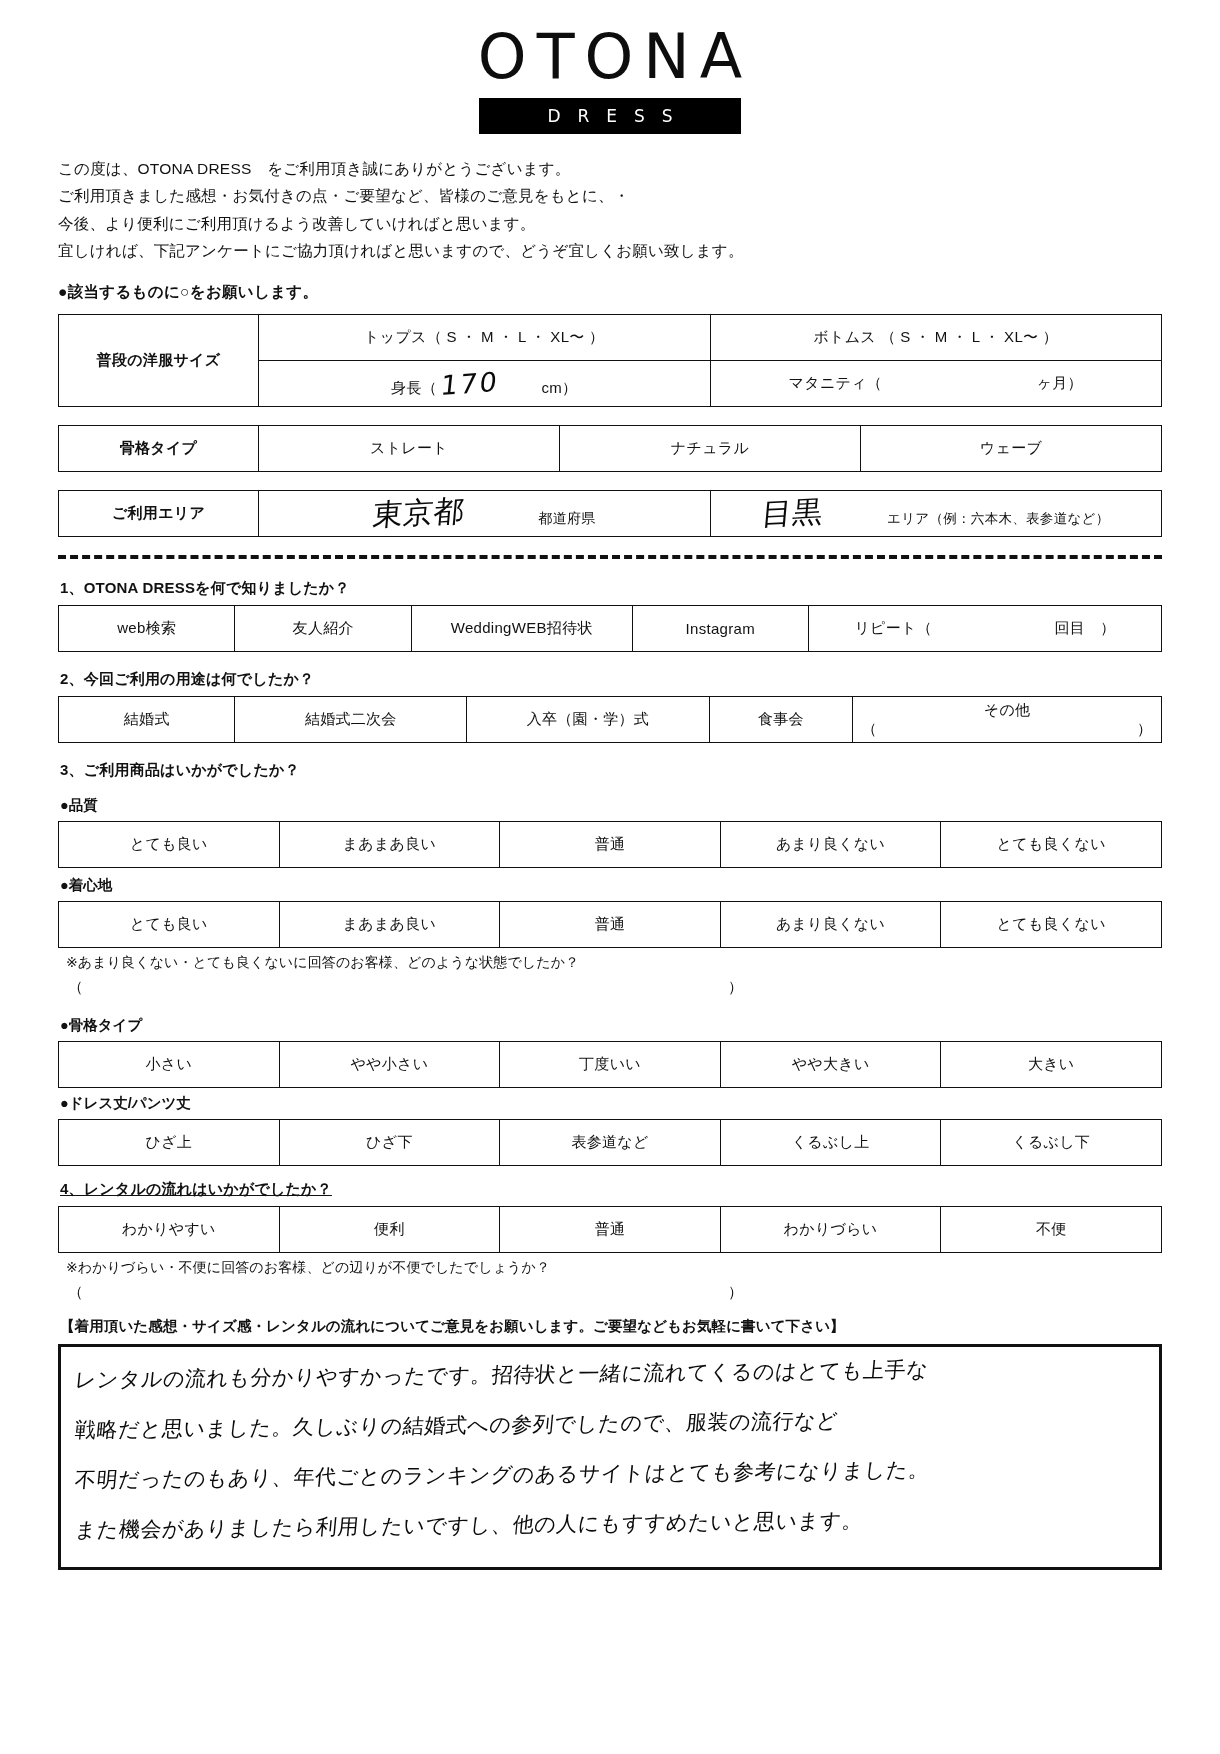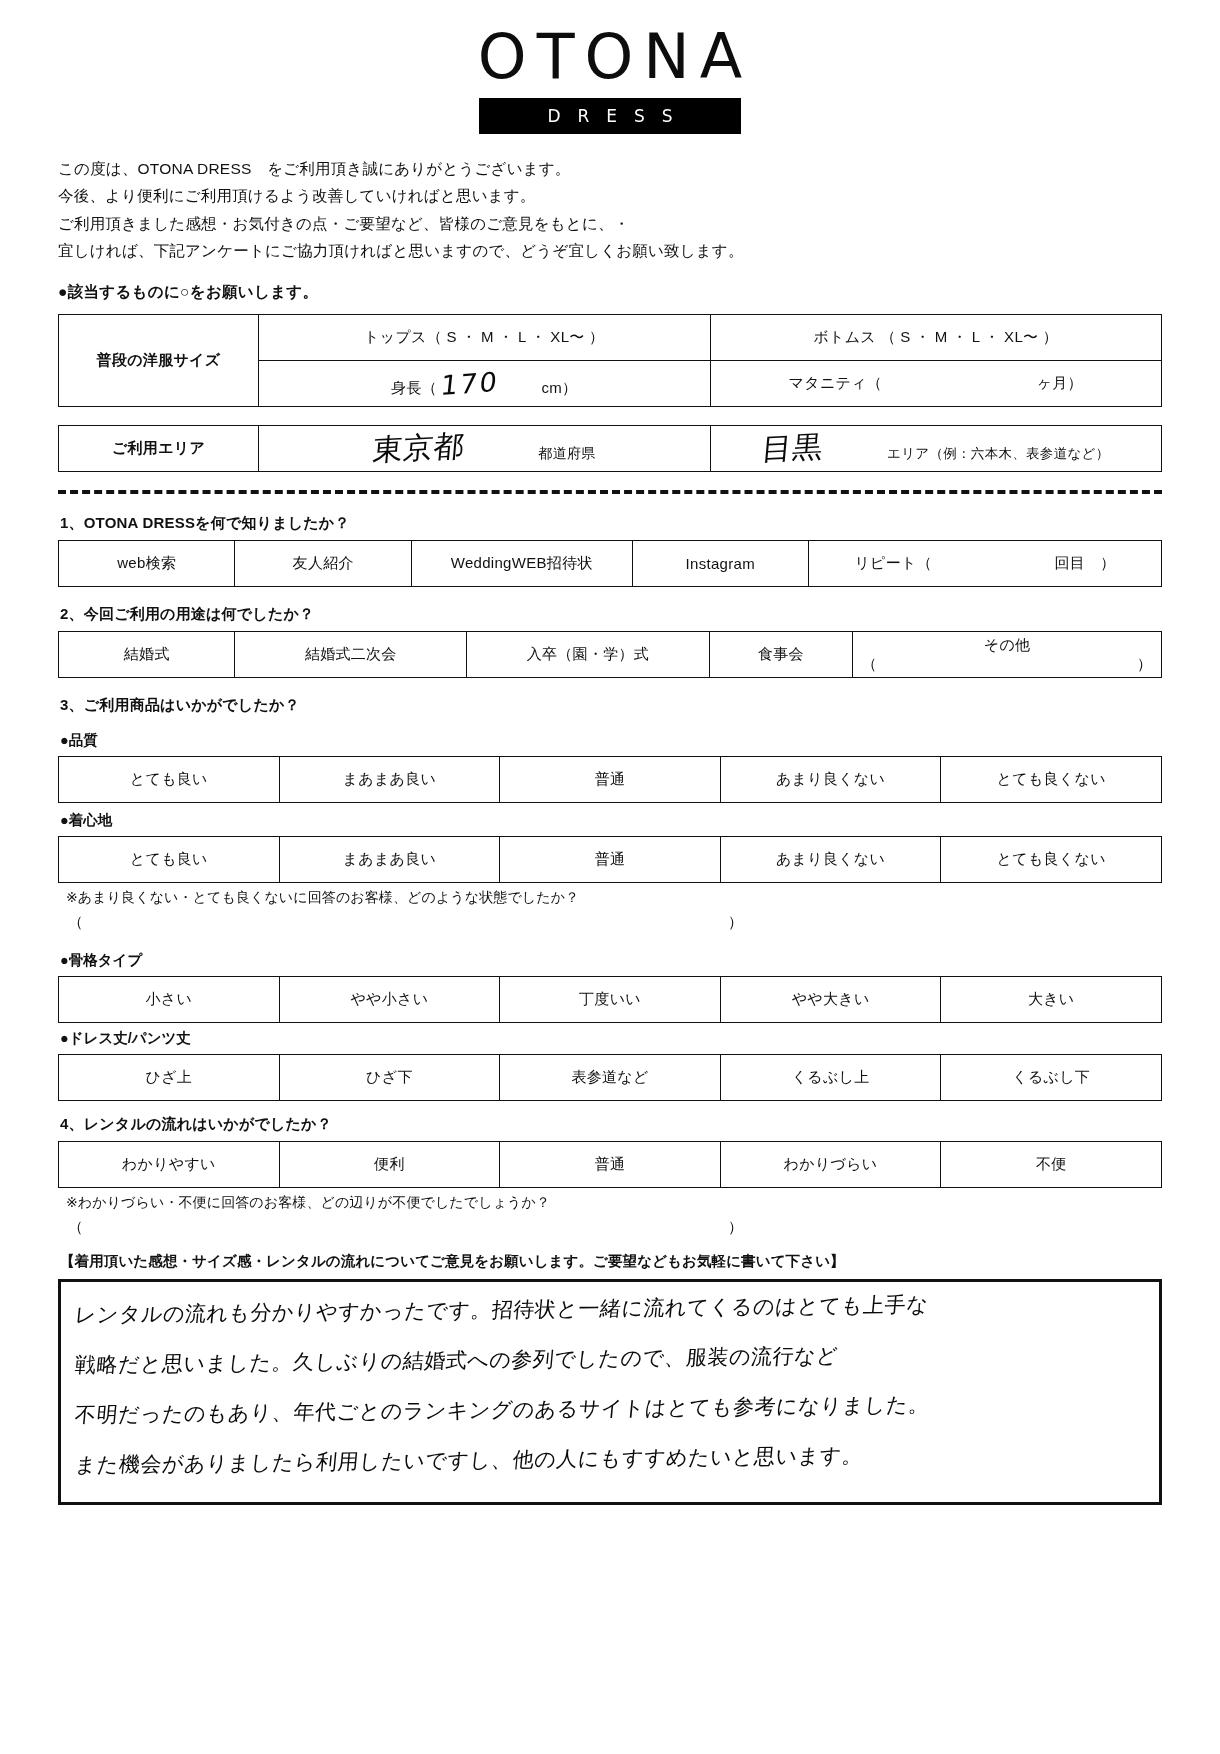--- a/index.html
+++ b/index.html
@@ -166,22 +166,22 @@
 
 <div class="page">
 
   <div class="logo-block">
     <div class="logo-word">OTONA</div>
     <div class="logo-bar">DRESS</div>
   </div>
 
   <div class="intro">
     <p>この度は、OTONA DRESS　をご利用頂き誠にありがとうございます。</p>
+    <p>ご利用頂きました感想・お気付きの点・ご要望など、皆様のご意見をもとに、・</p>
     <p>今後、より便利にご利用頂けるよう改善していければと思います。</p>
-    <p>ご利用頂きました感想・お気付きの点・ご要望など、皆様のご意見をもとに、・</p>
     <p>宜しければ、下記アンケートにご協力頂ければと思いますので、どうぞ宜しくお願い致します。</p>
   </div>
 
   <div class="note-head">●該当するものに○をお願いします。</div>
 
 
   <table class="grid">
     <tbody>
         <tr>
       <td class="rowlabel tbl-toplabel" rowspan="2">普段の洋服サイズ</td>
@@ -195,20 +195,30 @@
         <span style="margin-left:38px;">cm）</span>
       </td>
       <td colspan="3">
         <span>マタニティ（</span>
         <span style="margin-left:150px;">ヶ月）</span>
       </td>
     </tr>
   </tbody>
     </table>
 
+  <table class="grid">
+    <tbody>
+        <tr>
+      <td class="rowlabel tbl-toplabel">骨格タイプ</td>
+      <td colspan="2">ストレート</td>
+      <td colspan="2">ナチュラル</td>
+      <td colspan="2">ウェーブ</td>
+    </tr>
+  </tbody>
+    </table>
 
   <table class="grid">
     <tbody>
         <tr>
       <td class="rowlabel tbl-toplabel">ご利用エリア</td>
       <td colspan="3">
         <span class="hand" style="font-size:30px; margin-right:70px;">東京都</span>
         <span style="font-size:14px;">都道府県</span>
       </td>
       <td colspan="3">
@@ -299,21 +309,21 @@
         <tr>
       <td>ひざ上</td>
       <td>ひざ下</td>
       <td>表参道など</td>
       <td>くるぶし上</td>
       <td>くるぶし下</td>
     </tr>
   </tbody>
     </table>
 
-  <div class="qhead" style="margin-top:14px;">4、レンタルの流れはいかがでしたか？</div>
+  <div class="qhead" style="margin-top:14px;text-decoration:underline;">4、レンタルの流れはいかがでしたか？</div>
   <table class="grid" style="margin-bottom:6px;">
     <tbody>
         <tr>
       <td>わかりやすい</td>
       <td>便利</td>
       <td>普通</td>
       <td>わかりづらい</td>
       <td>不便</td>
     </tr>
   </tbody>

